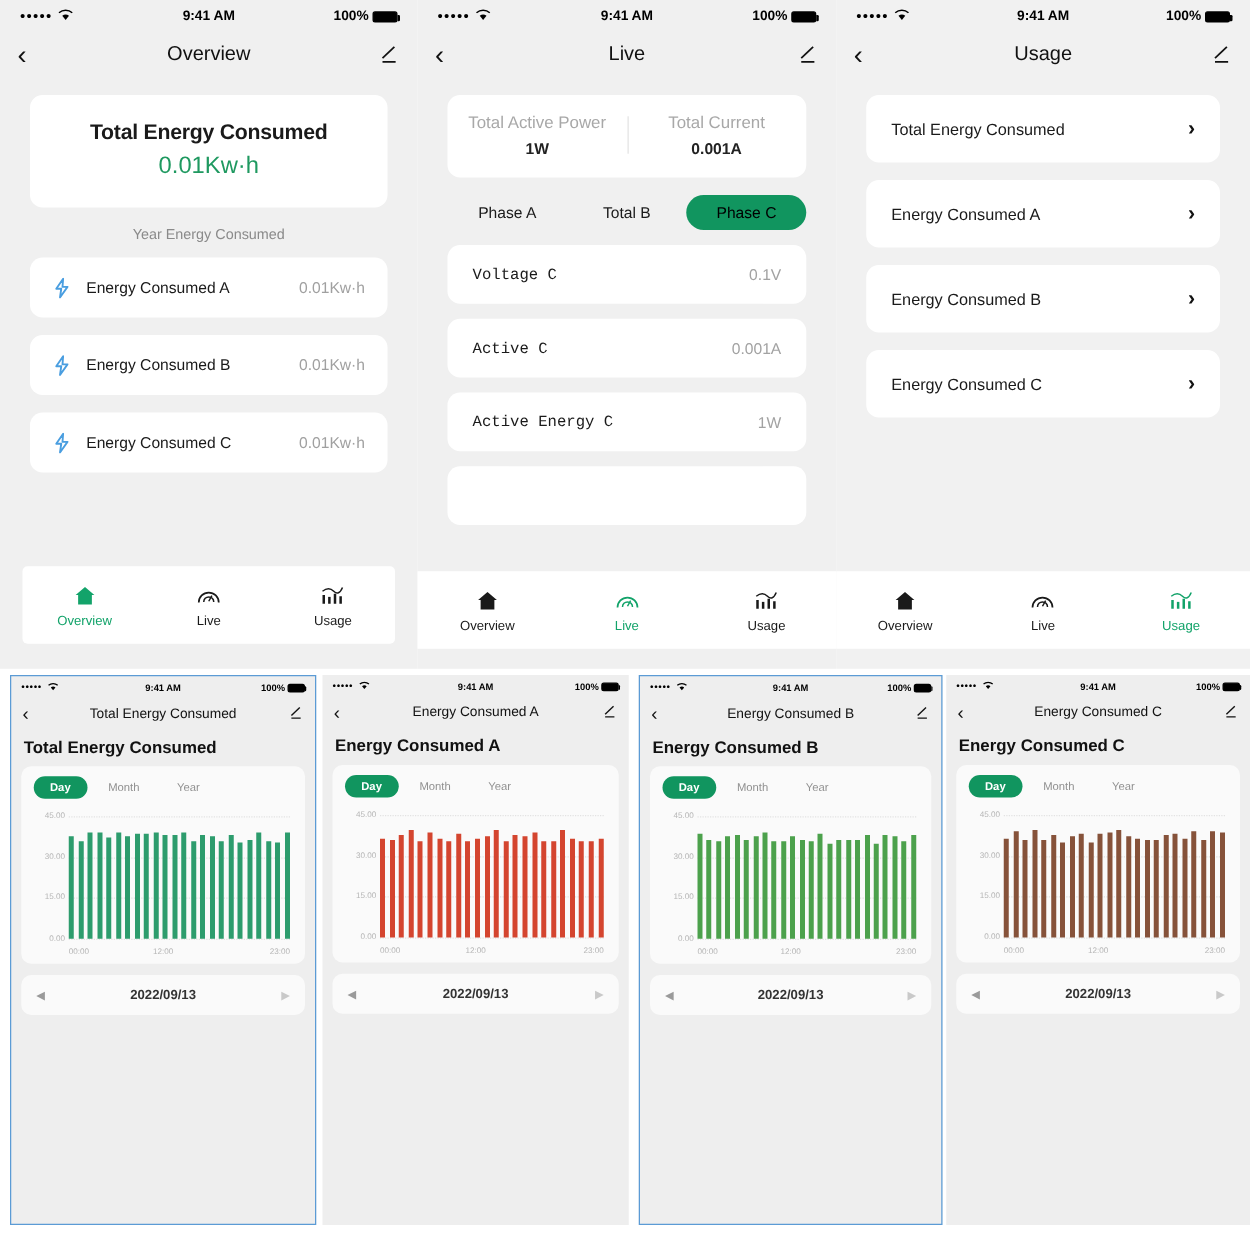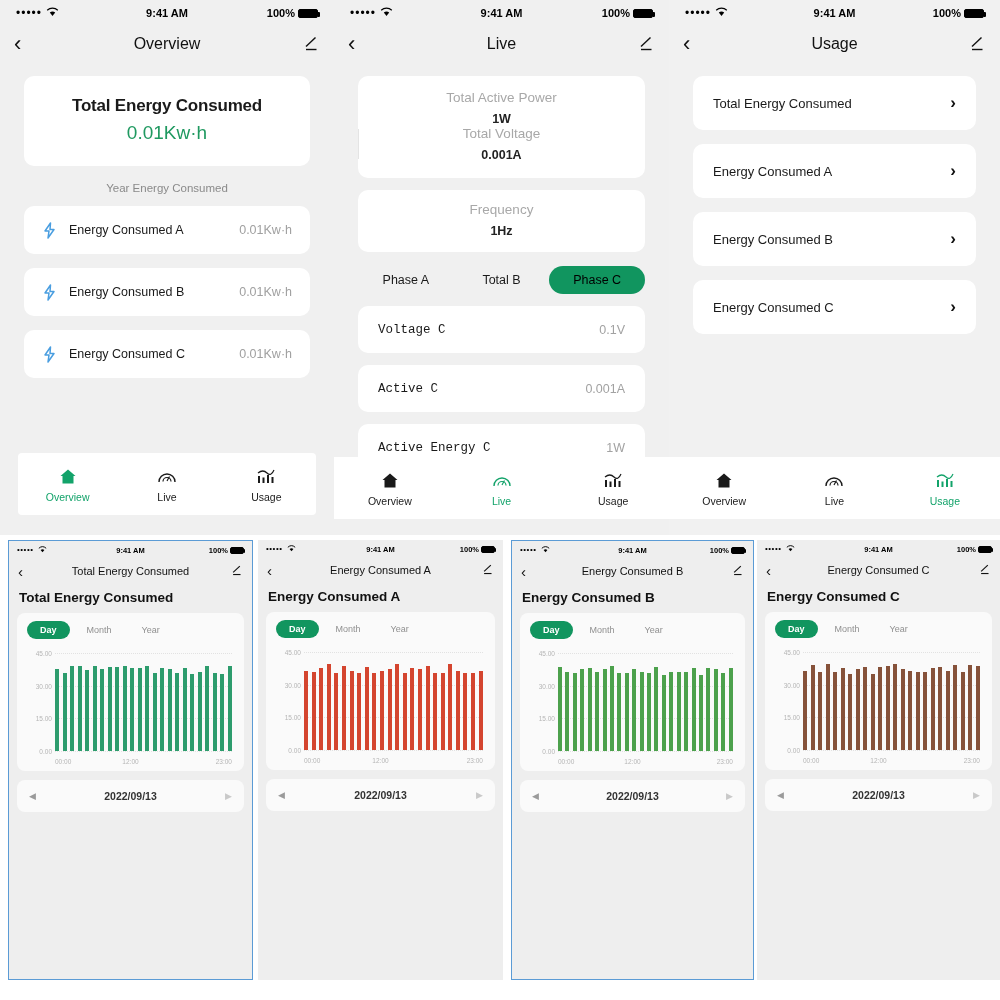--- a/index.html
+++ b/index.html
@@ -39,21 +39,21 @@
   .total-card { background:#fff; border-radius:10px; margin-top:14px; padding:20px 10px 22px; text-align:center; }
   .total-card .t1 { font-size:17px; font-weight:700; color:#1a1a1a; letter-spacing:-0.2px; }
   .total-card .t2 { font-size:19px; color:#1f9960; margin-top:6px; font-weight:400; }
   .section-label { text-align:center; font-size:11.5px; color:#8a8a8a; margin:16px 0 12px; }
   .phase-row { background:#fff; border-radius:10px; height:48px; display:flex; align-items:center; padding:0 18px; margin-bottom:14px; }
   .bolt { color:#4a9ee0; margin-right:12px; display:flex; align-items:center; }
   .phase-name { font-size:12.5px; color:#1a1a1a; }
   .phase-val { margin-left:auto; font-size:12.5px; color:#a0a0a0; }
 
   
-  .live-card { background:#fff; border-radius:10px; margin-top:14px; display:flex; padding:14px 0 16px;flex-direction:column; }
+  .live-card { background:#fff; border-radius:10px; margin-top:14px; display:flex; padding:14px 0 16px; }
   .live-half { flex:1; text-align:center; position:relative; }
   .live-half + .live-half::before { content:""; position:absolute; left:0; top:3px; bottom:3px; width:1px; background:#e4e4e4; }
   .live-k { font-size:13.5px; color:#a8a8a8; }
   .live-v { font-size:12.5px; color:#222; margin-top:7px; font-weight:600; }
   .freq-card { background:#fff; border-radius:10px; margin-top:12px; padding:12px 0 14px; text-align:center; }
   .phase-tabs { display:flex; margin-top:14px; }
   .ptab { flex:1; text-align:center; font-size:12.5px; color:#1a1a1a; padding:7px 0; border-radius:16px; cursor:pointer; }
   .ptab.active { background:#11955f; color:#000000; }
   .live-row { background:#fff; border-radius:10px; height:47px; display:flex; align-items:center; padding:0 20px; margin-top:12px; }
   .live-row .k { font-size:12.5px; color:#1a1a1a;font-family:Liberation Mono, monospace; }
@@ -244,27 +244,23 @@
             </svg>
         </span>
       </div>
       <div class="body-area">
         <div class="live-card">
           <div class="live-half">
             <div class="live-k">Total Active Power</div>
             <div class="live-v">1W</div>
           </div>
           <div class="live-half">
-            <div class="live-k">Total Voltage</div>
+            <div class="live-k">Total Current</div>
             <div class="live-v">0.001A</div>
           </div>
-        </div>
-        <div class="freq-card">
-          <div class="live-k">Frequency</div>
-          <div class="live-v">1Hz</div>
         </div>
         <div class="phase-tabs">
           <div class="ptab">Phase A</div>
           <div class="ptab">Total B</div>
           <div class="ptab active">Phase C</div>
         </div>
         <div class="live-row">
           <span class="k">Voltage C</span>
           <span class="v">0.1V</span>
         </div>

